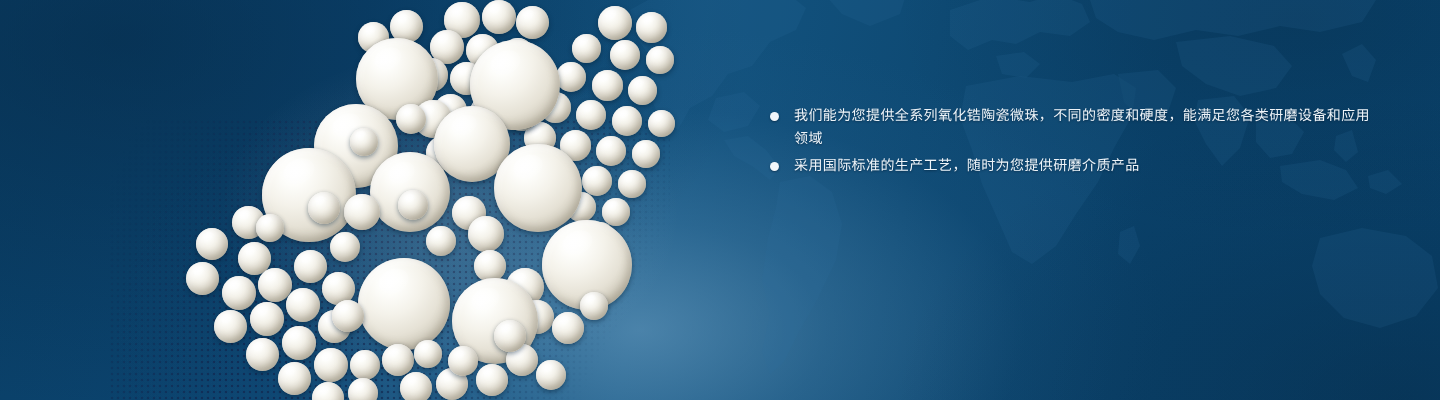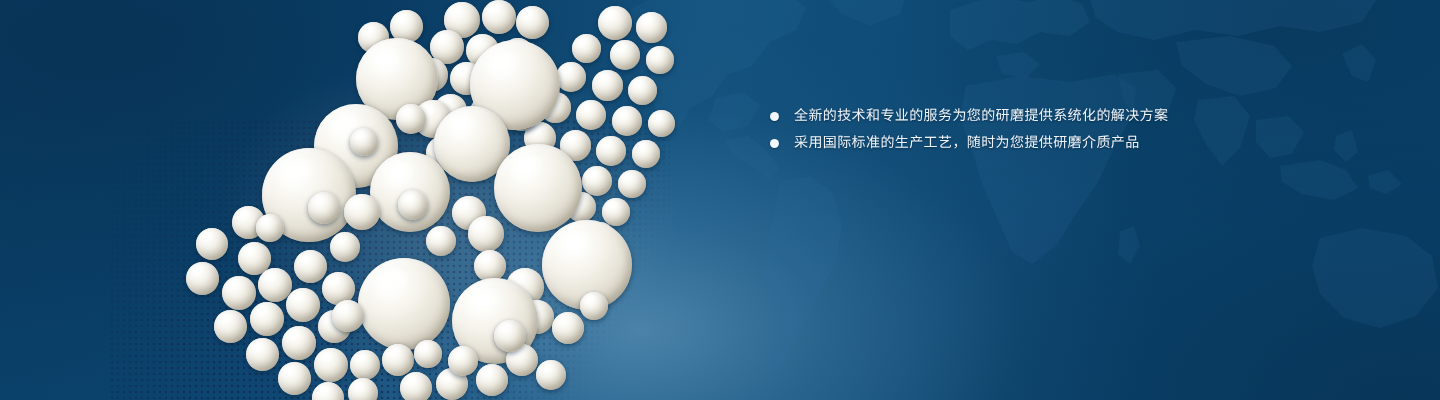--- a/index.html
+++ b/index.html
@@ -328,21 +328,21 @@
     <div class="bead" style="left:494px;top:320px;width:32px;height:32px;"></div>
     <div class="bead" style="left:552px;top:312px;width:32px;height:32px;"></div>
     <div class="bead" style="left:580px;top:292px;width:28px;height:28px;"></div>
   </div>
 
   <div class="copy">
 
     <ul class="bullets">
       <li class="bullet">
         <span class="dot"></span>
-        <span class="bullet-text">全新的技术和专业的服务为您的研磨提供系统化的解决方案</span>
+        <span class="bullet-text">我们能为您提供全系列氧化锆陶瓷微珠，不同的密度和硬度，能满足您各类研磨设备和应用领域</span>
       </li>
       <li class="bullet">
         <span class="dot"></span>
         <span class="bullet-text">采用国际标准的生产工艺，随时为您提供研磨介质产品</span>
       </li>
     </ul>
   </div>
 
 </div>
 

